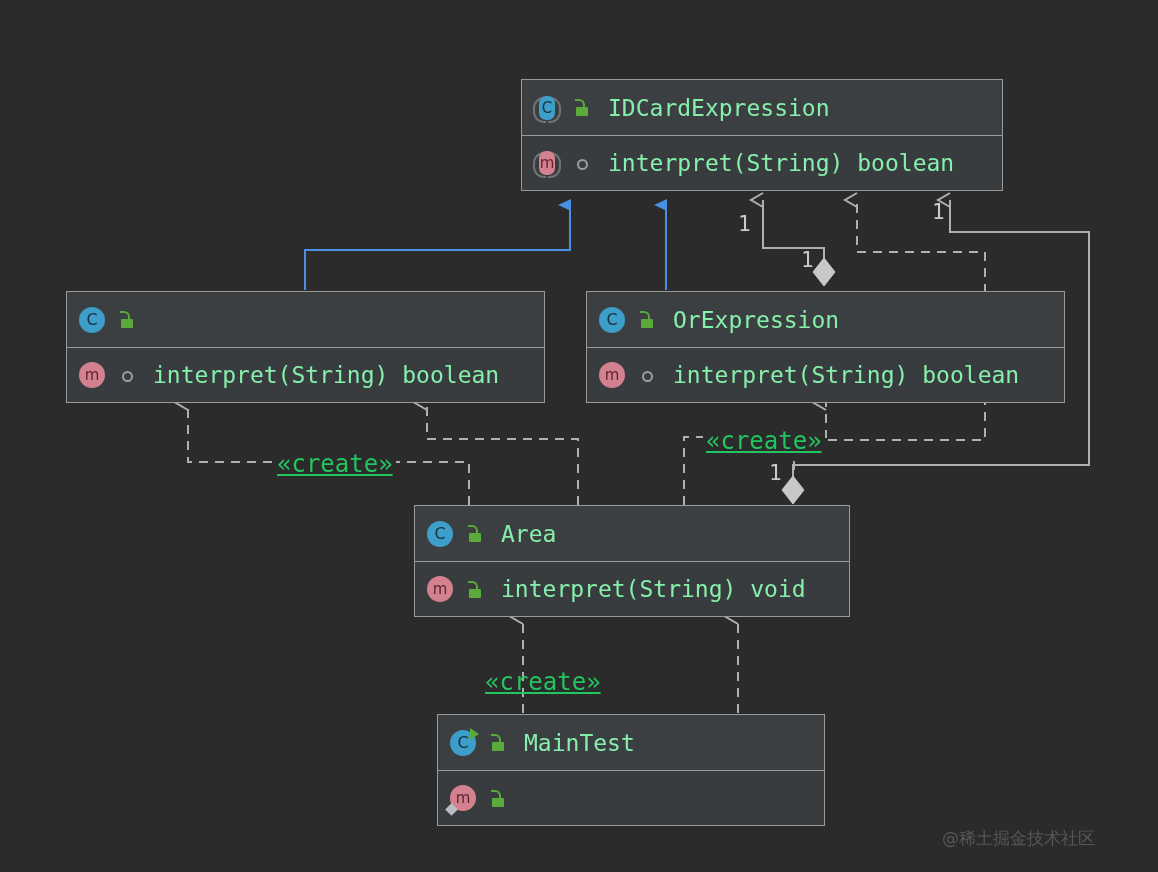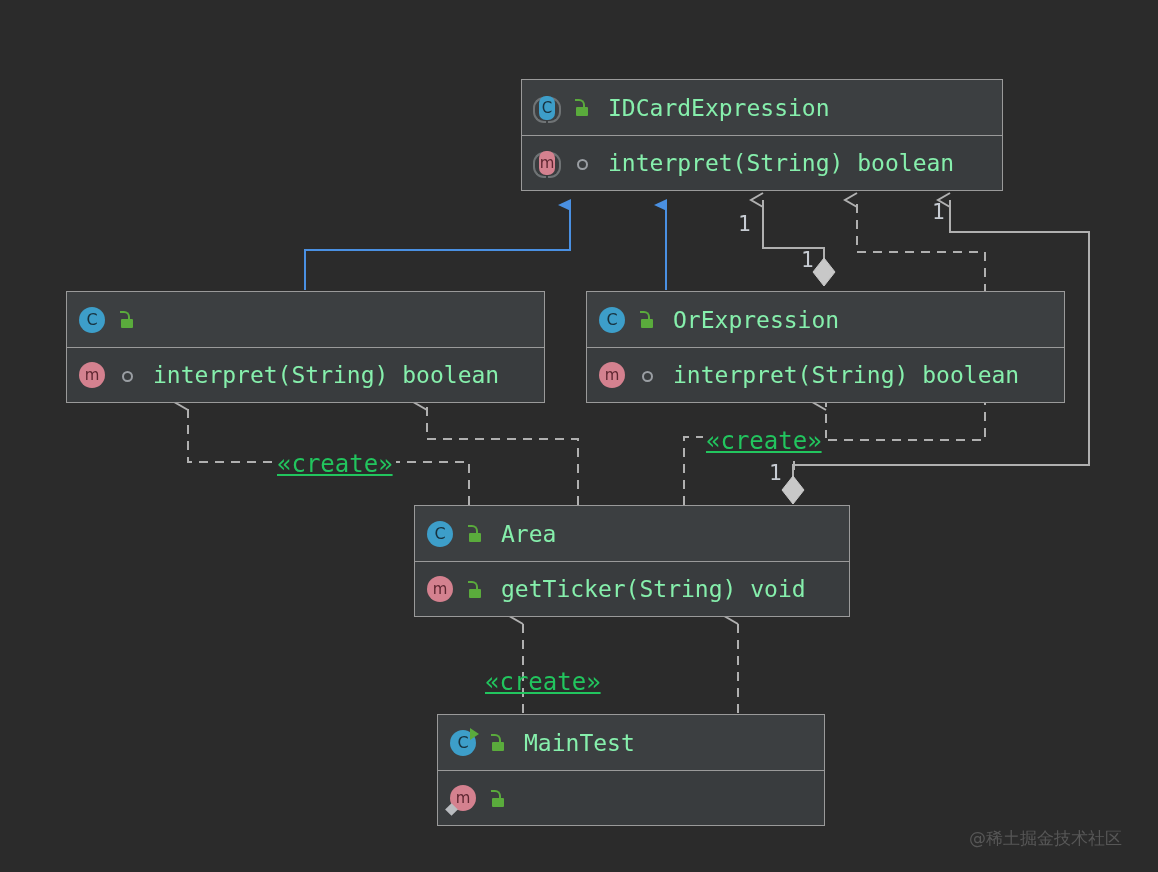--- a/index.html
+++ b/index.html
@@ -213,21 +213,20 @@
     padding: 0 3px;
   }
 
   .watermark {
     position: absolute;
     color: #575757;
     font-size: 17px;
     font-family: "DejaVu Sans", sans-serif;
     z-index: 7;
     white-space: nowrap;
-    margin-left: 27px;
   }
 </style>
 </head>
 <body>
 
 <div id="canvas">
 
   <svg class="edges" viewBox="0 0 1158 872" xmlns="http://www.w3.org/2000/svg">
     <defs>
       <marker id="tri-blue" markerWidth="14" markerHeight="14" refX="6" refY="12" orient="auto" markerUnits="userSpaceOnUse">
@@ -366,21 +365,21 @@
       <span class="uml-label">Area</span>
     </div>
     <div class="uml-row member">
       <span class="icon ico-method">m</span>
       <span class="gap-a"></span>
       <span class="icon ico-lock">
         <span class="shackle"></span>
           <span class="body"></span>
       </span>
       <span class="gap-b"></span>
-      <span class="uml-label">getTicker(String) void</span>
+      <span class="uml-label">interpret(String) void</span>
     </div>
   </div>
 
   <div class="uml-box" style="left:437px; top:714px; width:388px;">
     <div class="uml-row header">
       <span class="icon ico-runnable">
         <span class="circ">C</span>
         <span class="play"></span>
       </span>
       <span class="gap-a"></span>

